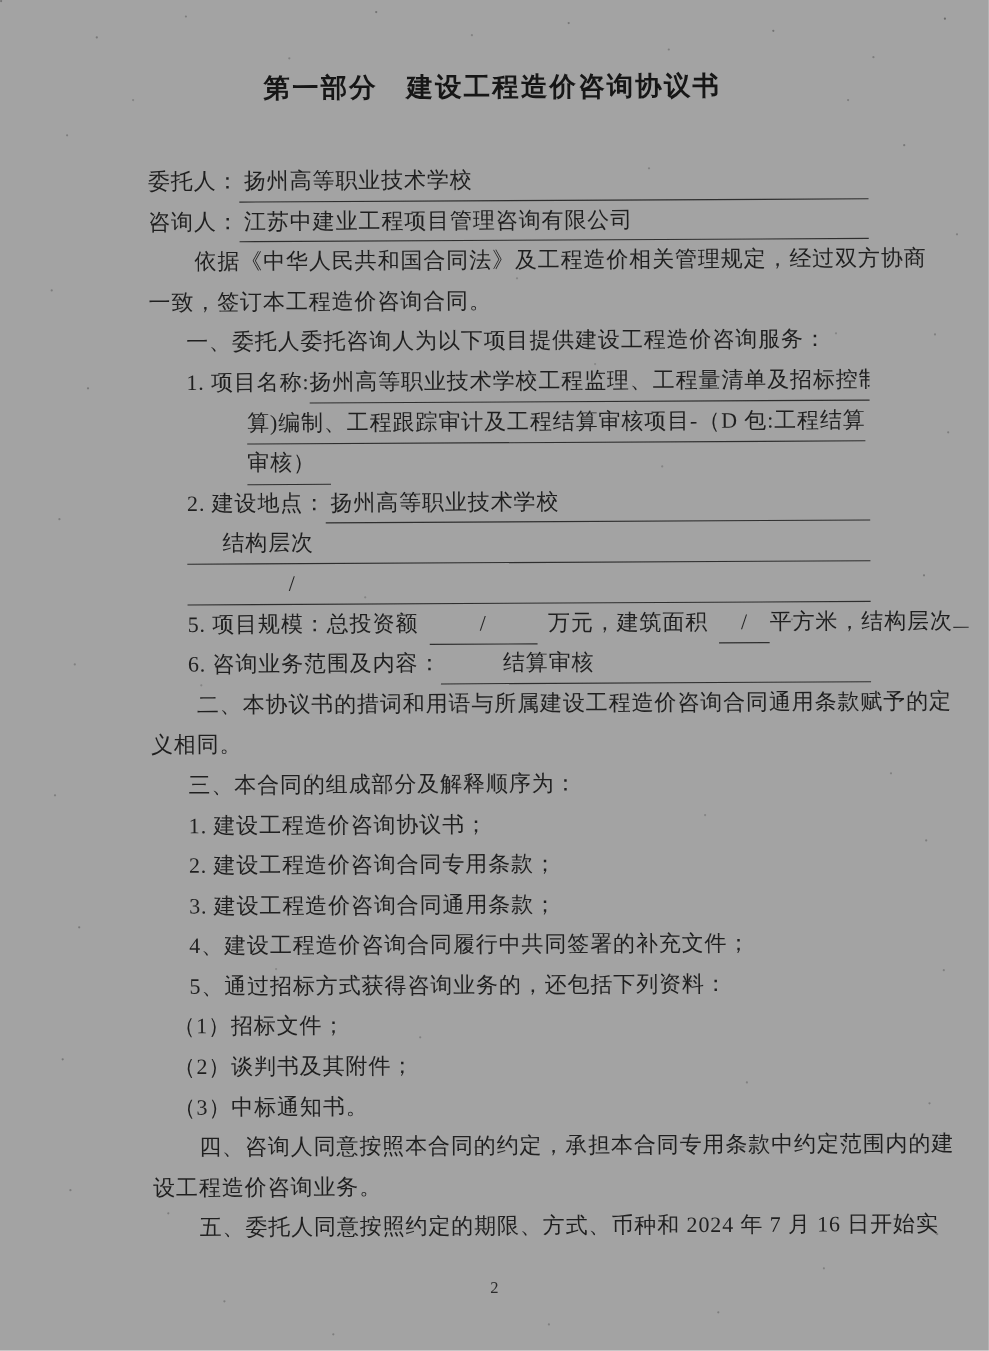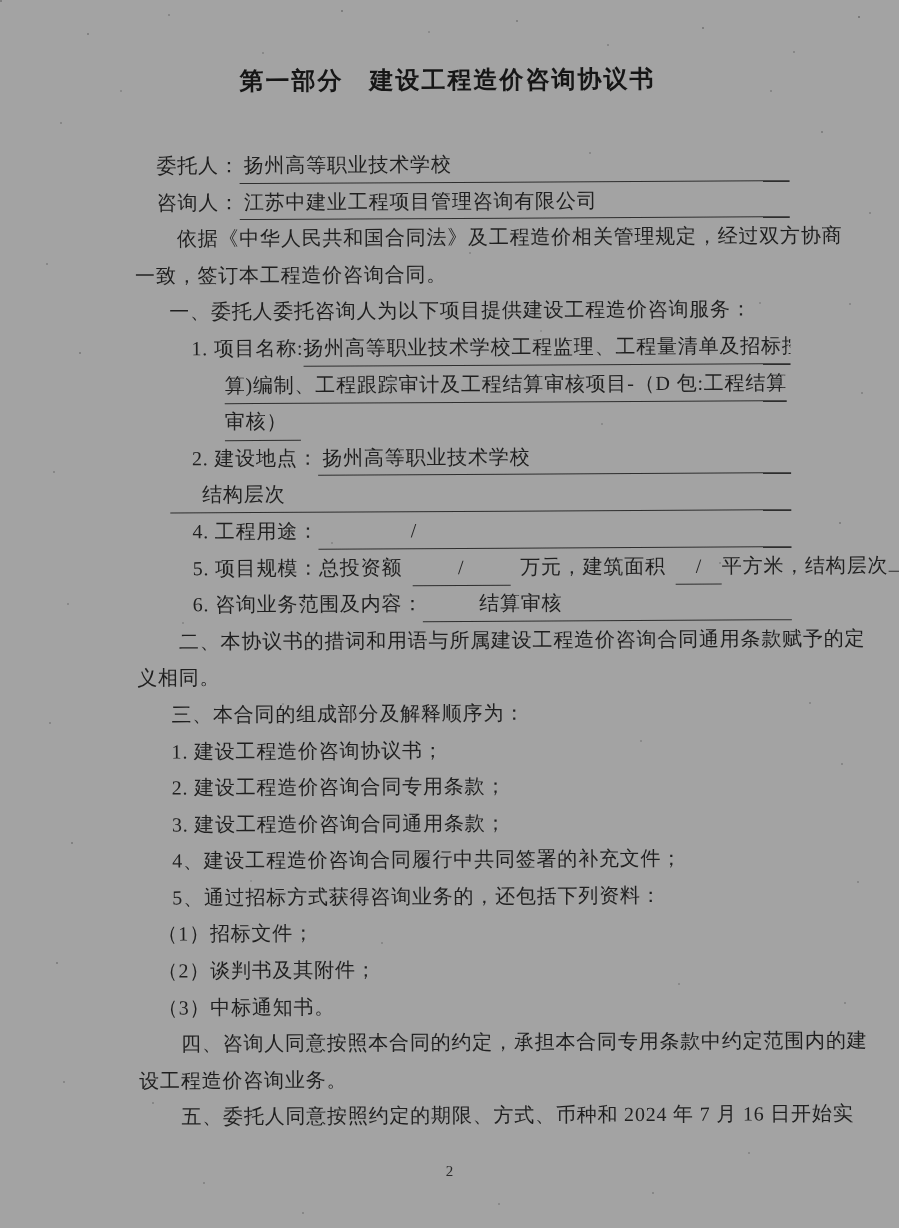--- a/index.html
+++ b/index.html
@@ -35,21 +35,21 @@
   }
   .line{
     height:36.6px;
     line-height:36.6px;
     white-space:nowrap;
   }
   .frow{
     display:flex;
     align-items:stretch;
   }
-  .lbl{white-space:nowrap;margin-left:22px;}
+  .lbl{white-space:nowrap;}
   .fill{
     flex:1;
     border-bottom:1.6px solid #2e2e2e;
     white-space:nowrap;
     overflow:hidden;
   }
   .val{display:inline-block;}
   .ul{
     display:inline-block;
     border-bottom:1.6px solid #2e2e2e;
@@ -160,21 +160,20 @@
       <div class="line frow item">
         <span class="lbl">2. 建设地点：</span>
         <span class="fill"><span class="val pad2">扬州高等职业技术学校</span></span>
       </div>
 
       <div class="line frow item">
         <span class="fill"><span class="val pad30">结构层次</span></span>
       </div>
 
       <div class="line frow item">
-        <span class="lbl">4. 工程用途：</span>
         <span class="fill"><span class="val pad90">/</span></span>
       </div>
 
       <div class="line item">
         <span class="lbl">5. 项目规模：</span><span>总投资额</span><span class="gap"></span><span class="slot slot1">/</span><span class="gap"></span><span>万元，建筑面积</span><span class="gap"></span><span class="slot slot2">/</span><span>平方米，结构层次</span><span class="tail"></span>
       </div>
 
       <div class="line frow item">
         <span class="lbl">6. 咨询业务范围及内容：</span>
         <span class="fill"><span class="val pad55">结算审核</span></span>

